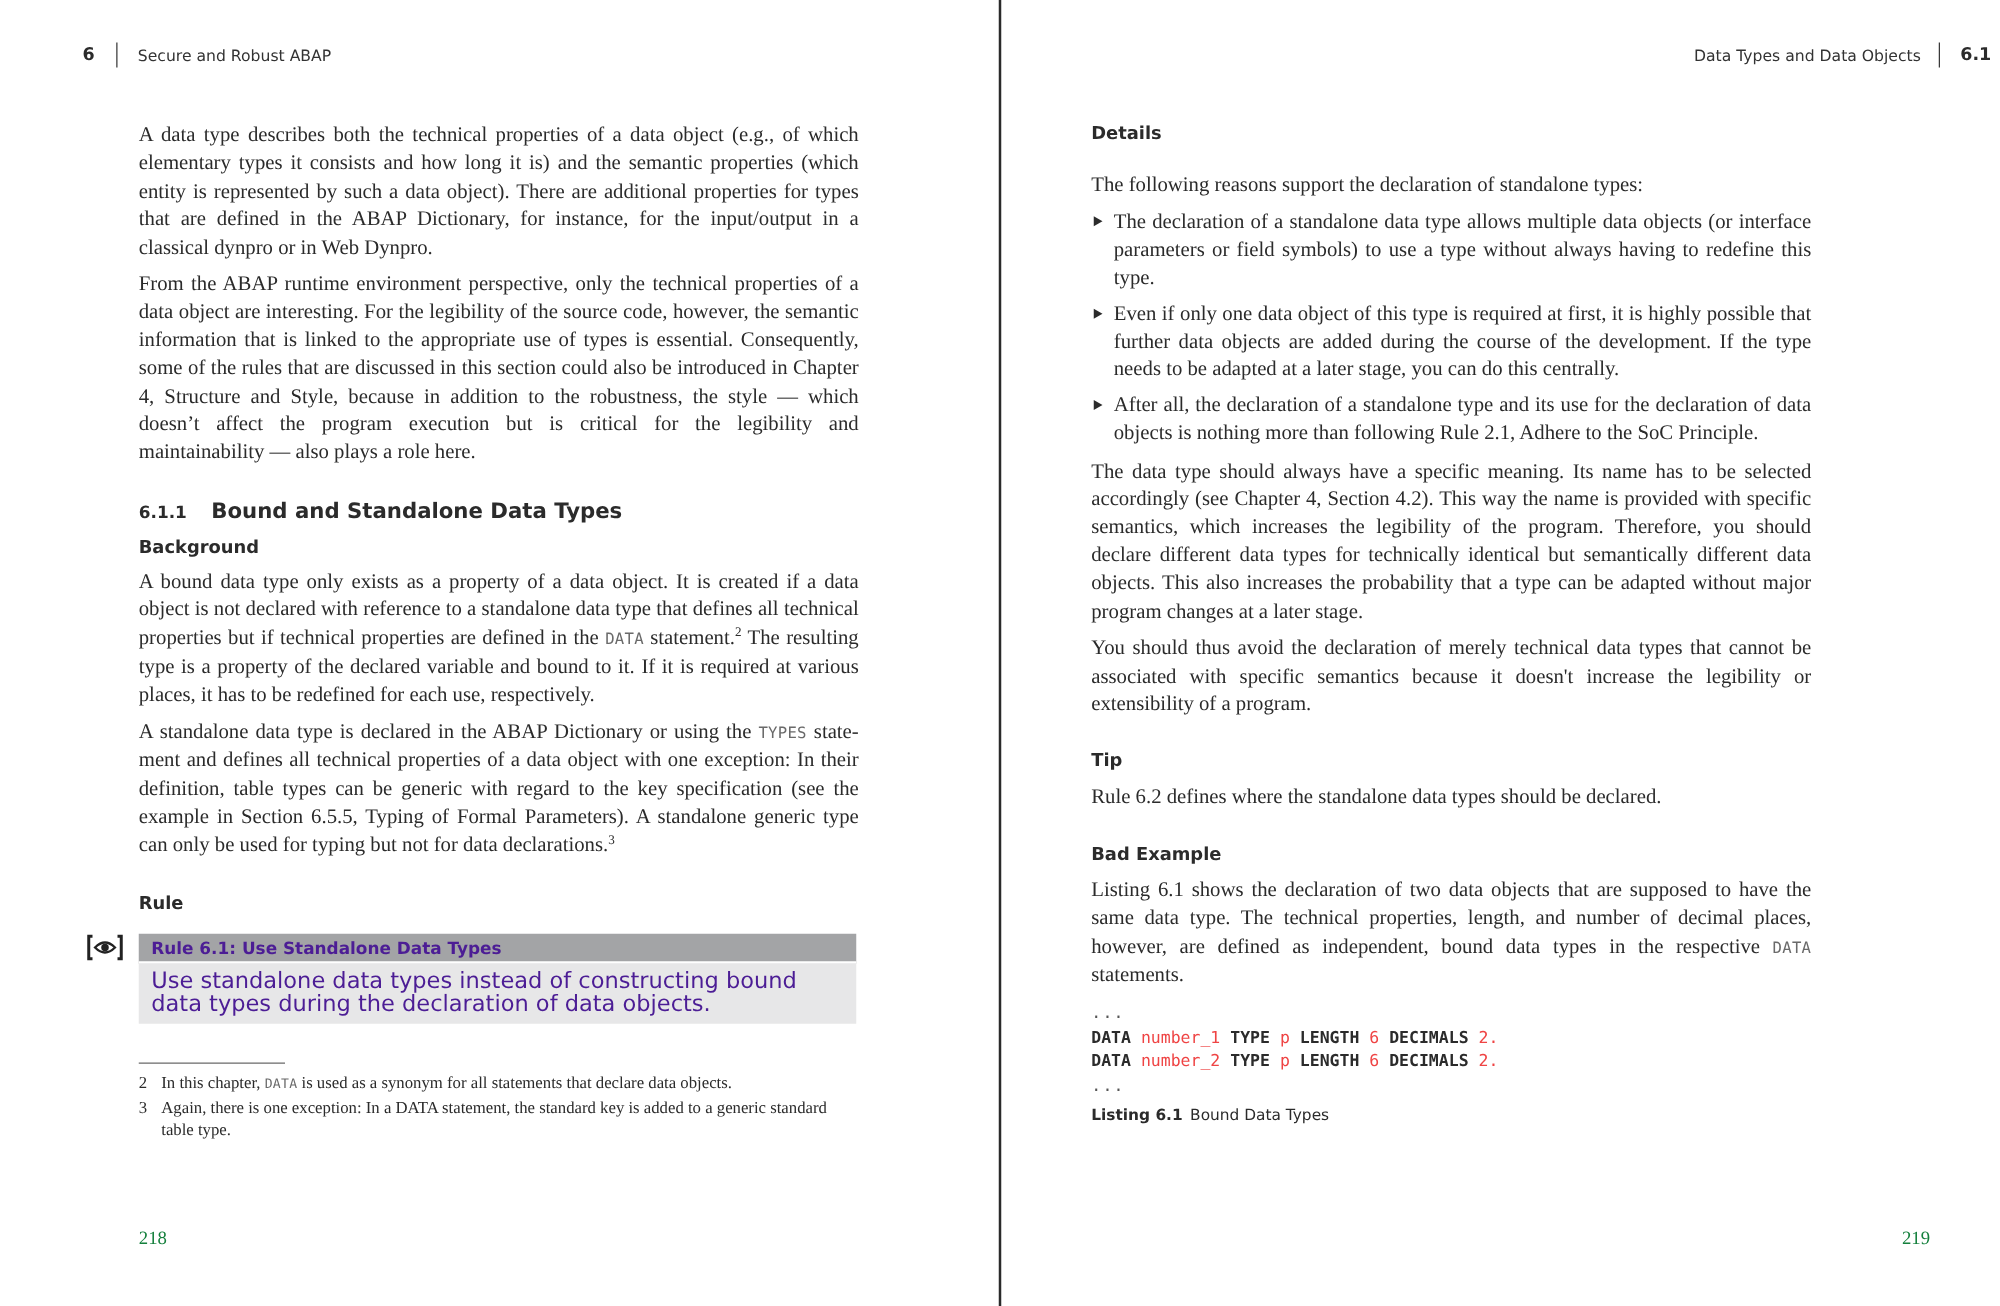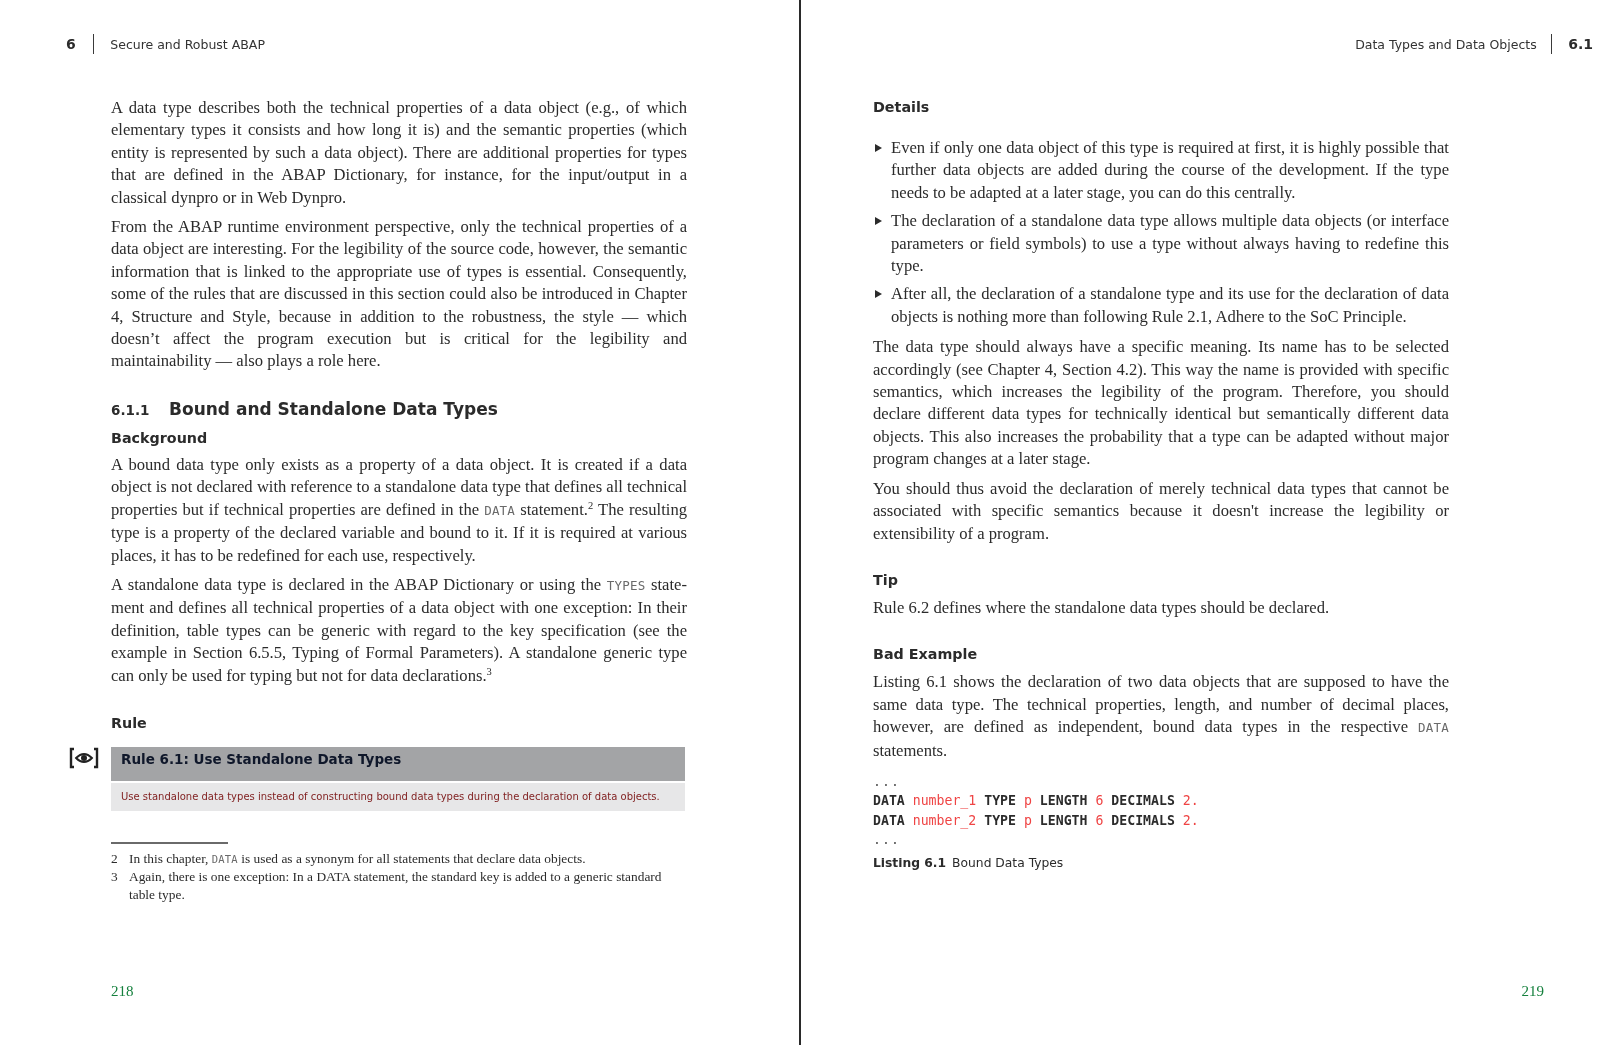--- a/index.html
+++ b/index.html
@@ -62,35 +62,35 @@
     .rule-wrap { position: relative; }
     .rule-icon {
       position: absolute; left: -42px; top: 0; width: 30px; height: 22px;
       display: flex; align-items: center; justify-content: center;
       font-family: "DejaVu Sans", sans-serif; font-weight: bold; font-size: 19px; color: #222;
     }
     .rule-icon svg { display: block; }
     .rule-box { width: 574px; }
     .rule-title {
       background: #a3a4a6;
-      color: #0f172a;
+      color: #4c1d95;
       font-family: "DejaVu Sans", "Liberation Sans", sans-serif;
       font-weight: bold;
       font-size: 13.5px;
-      height: 36px;
+      height: 24px;
       line-height: 24px;
       padding-left: 10px;
       border-bottom: 2px solid #ffffff;
     }
     .rule-body {
       background: #e7e7e8;
       font-family: "DejaVu Sans", "Liberation Sans", sans-serif;
-      font-size: 10px;
+      font-size: 18px;
       line-height: 19.5px;
-      color: #7f1d1d;
+      color: #4c1d95;
       padding: 4px 6px 5px 10px;
     }
 
     
     .fn-rule { width: 117px; height: 1.5px; background: #6a6a6a; }
     .footnotes { font-family: "Liberation Serif", "DejaVu Serif", serif; font-size: 13.4px; line-height: 18.2px; color: #2b2b2b; }
     .footnote { display: flex; }
     .footnote .n { width: 18px; flex: none; }
     .footnote .t { flex: 1; }
     .footnote code.inl { font-size: 10.5px; }
@@ -191,24 +191,25 @@
 
   <div class="page page-right">
     <div class="run-head run-head-right">
       <span class="title">Data Types and Data Objects</span>
       <span class="bar"></span>
       <span class="chap-num">6.1</span>
     </div>
 
     <div class="col" style="left:112px; width:576px; top:97px;">
       <div class="h-sub" style="margin-bottom:20px;">Details</div>
+      <p class="body">The following reasons support the declaration of standalone types:</p>
 
       <ul class="bullets">
+        <li><span class="tri"></span><span>The declaration of a standalone data type allows multiple data objects (or inter­face parameters or field symbols) to use a type without always having to rede­fine this type.</span></li>
         <li><span class="tri"></span><span>Even if only one data object of this type is required at first, it is highly possible that further data objects are added during the course of the development. If the type needs to be adapted at a later stage, you can do this centrally.</span></li>
-        <li><span class="tri"></span><span>The declaration of a standalone data type allows multiple data objects (or inter­face parameters or field symbols) to use a type without always having to rede­fine this type.</span></li>
         <li><span class="tri"></span><span>After all, the declaration of a standalone type and its use for the declaration of data objects is nothing more than following Rule 2.1, Adhere to the SoC Principle.</span></li>
       </ul>
 
       <p class="body">The data type should always have a specific meaning. Its name has to be selected accordingly (see Chapter 4, Section 4.2). This way the name is provided with specific semantics, which increases the legibility of the program. Therefore, you should declare different data types for technically identical but semantically dif­ferent data objects. This also increases the probability that a type can be adapted without major program changes at a later stage.</p>
       <p class="body">You should thus avoid the declaration of merely technical data types that cannot be associated with specific semantics because it doesn't increase the legibility or extensibility of a program.</p>
 
       <div class="h-sub" style="margin-top:25px; margin-bottom:7px;">Tip</div>
       <p class="body">Rule 6.2 defines where the standalone data types should be declared.</p>
 
       <div class="h-sub" style="margin-top:25px; margin-bottom:7px;">Bad Example</div>

